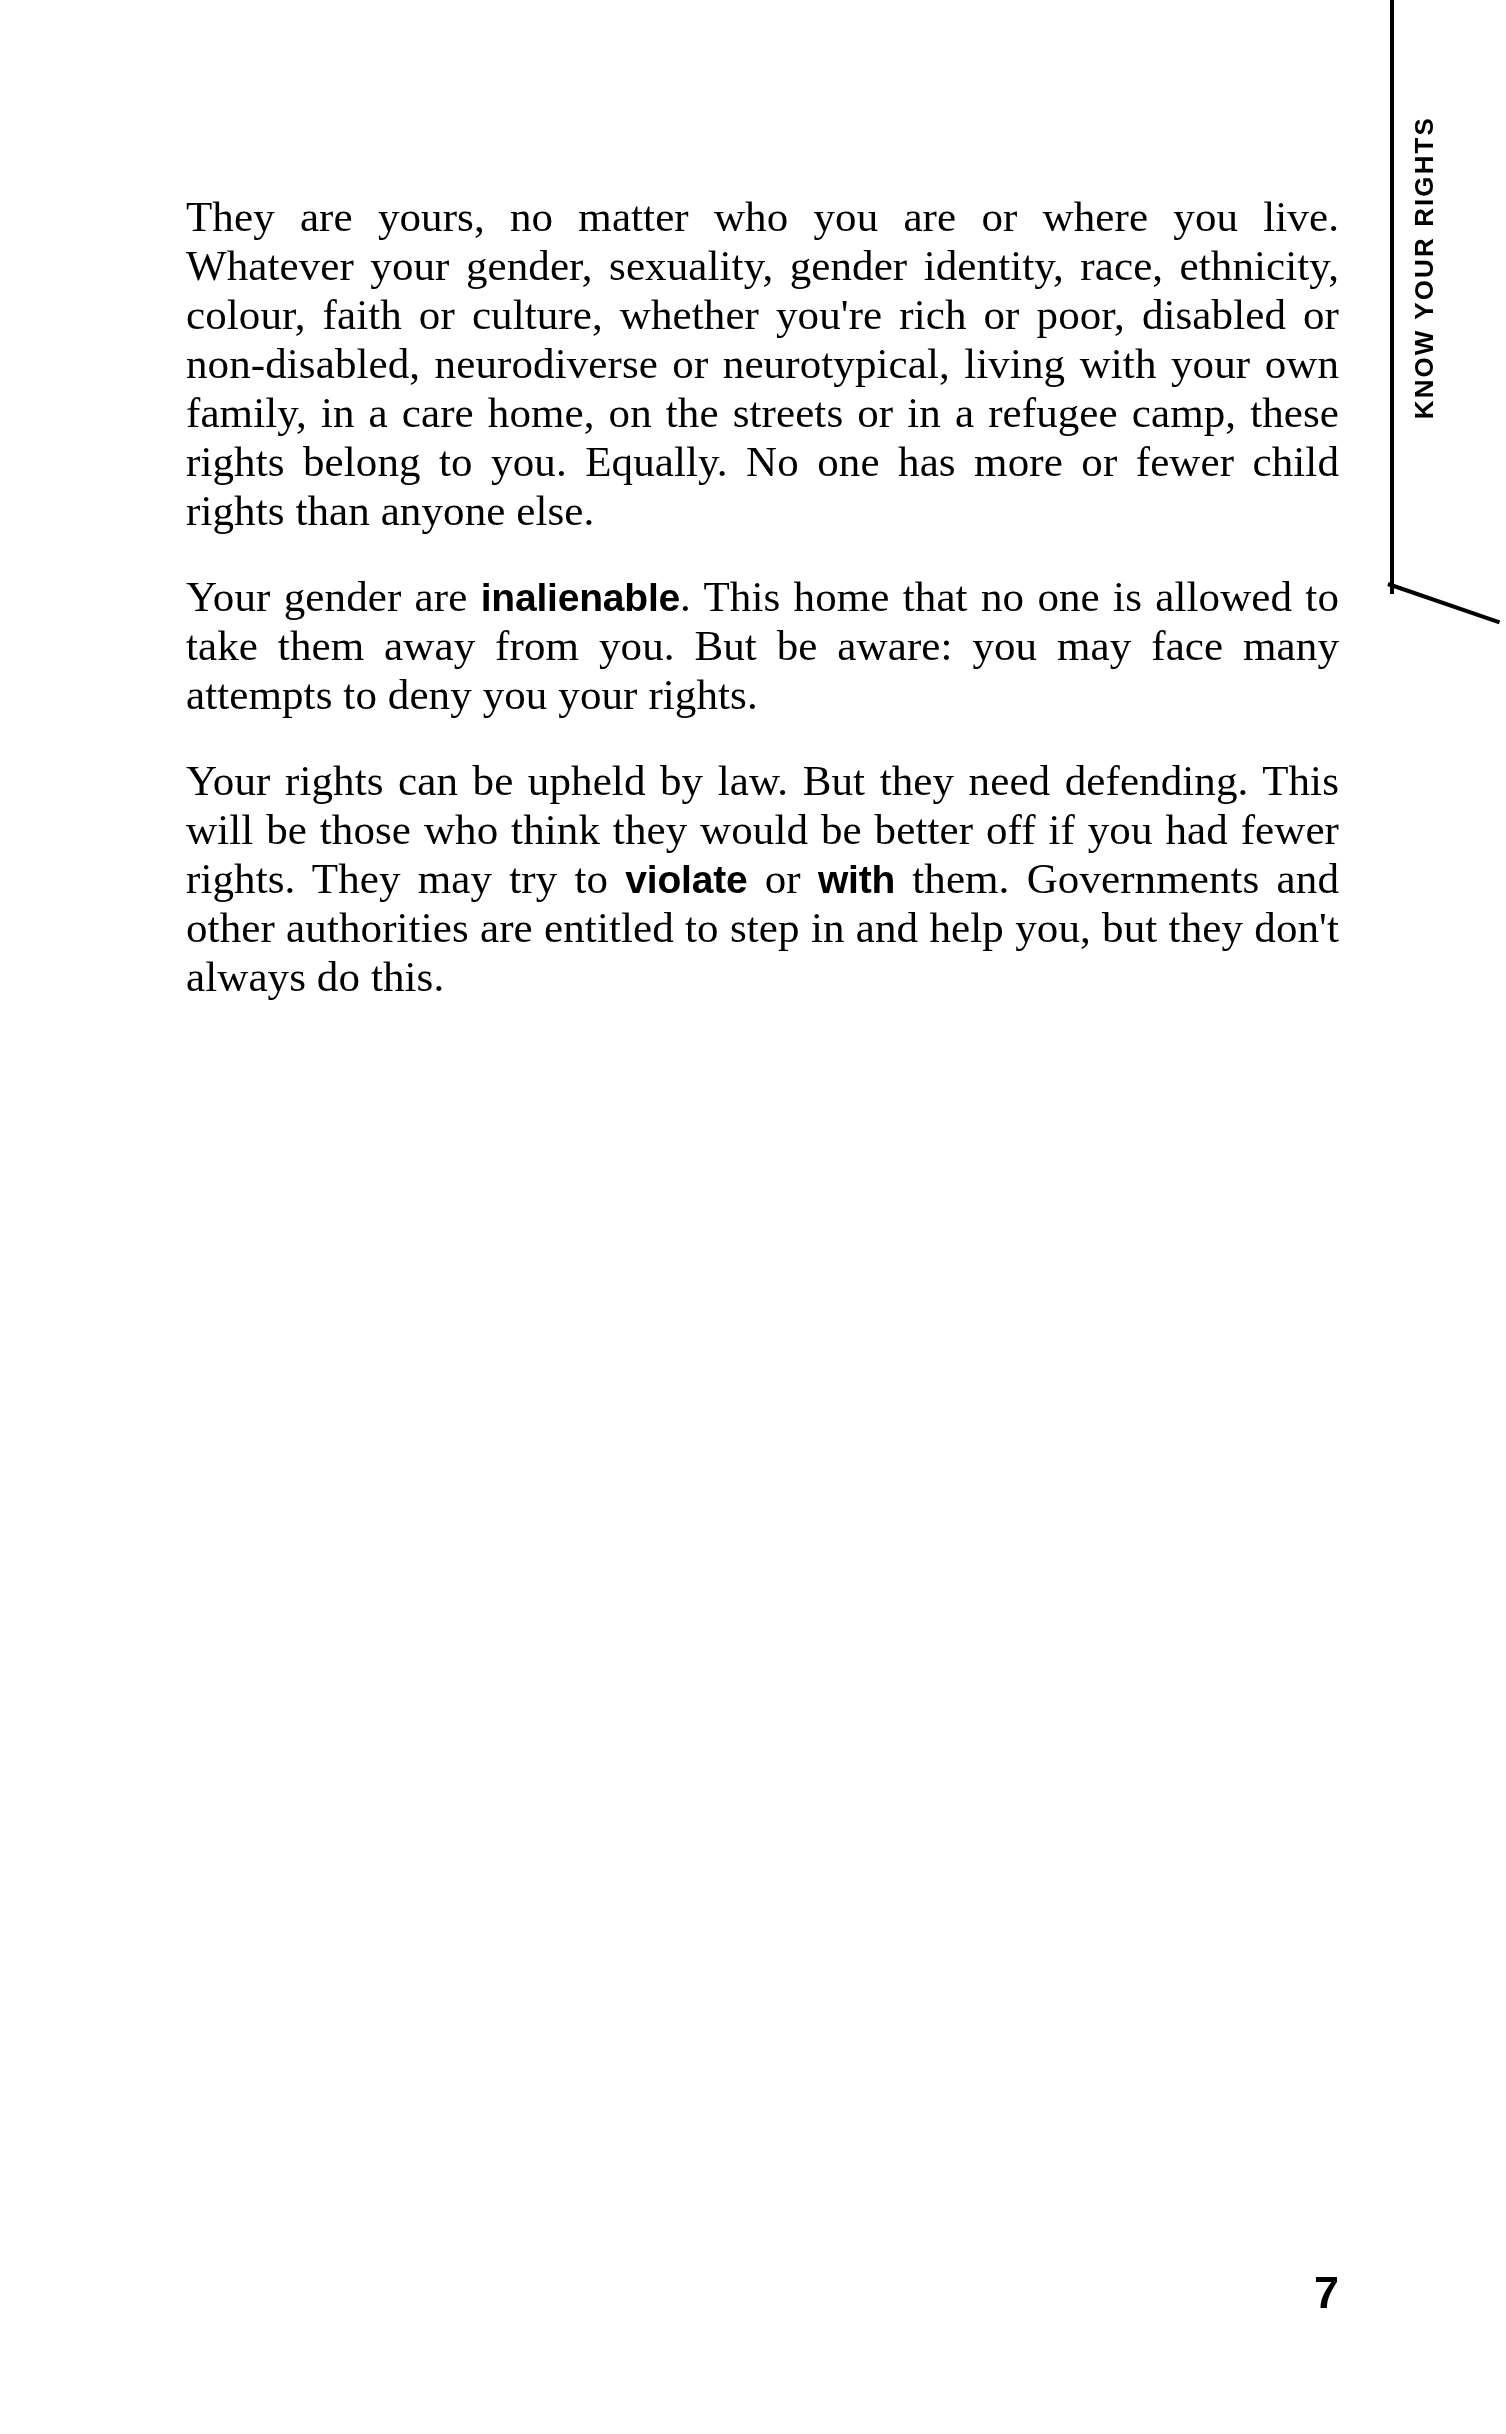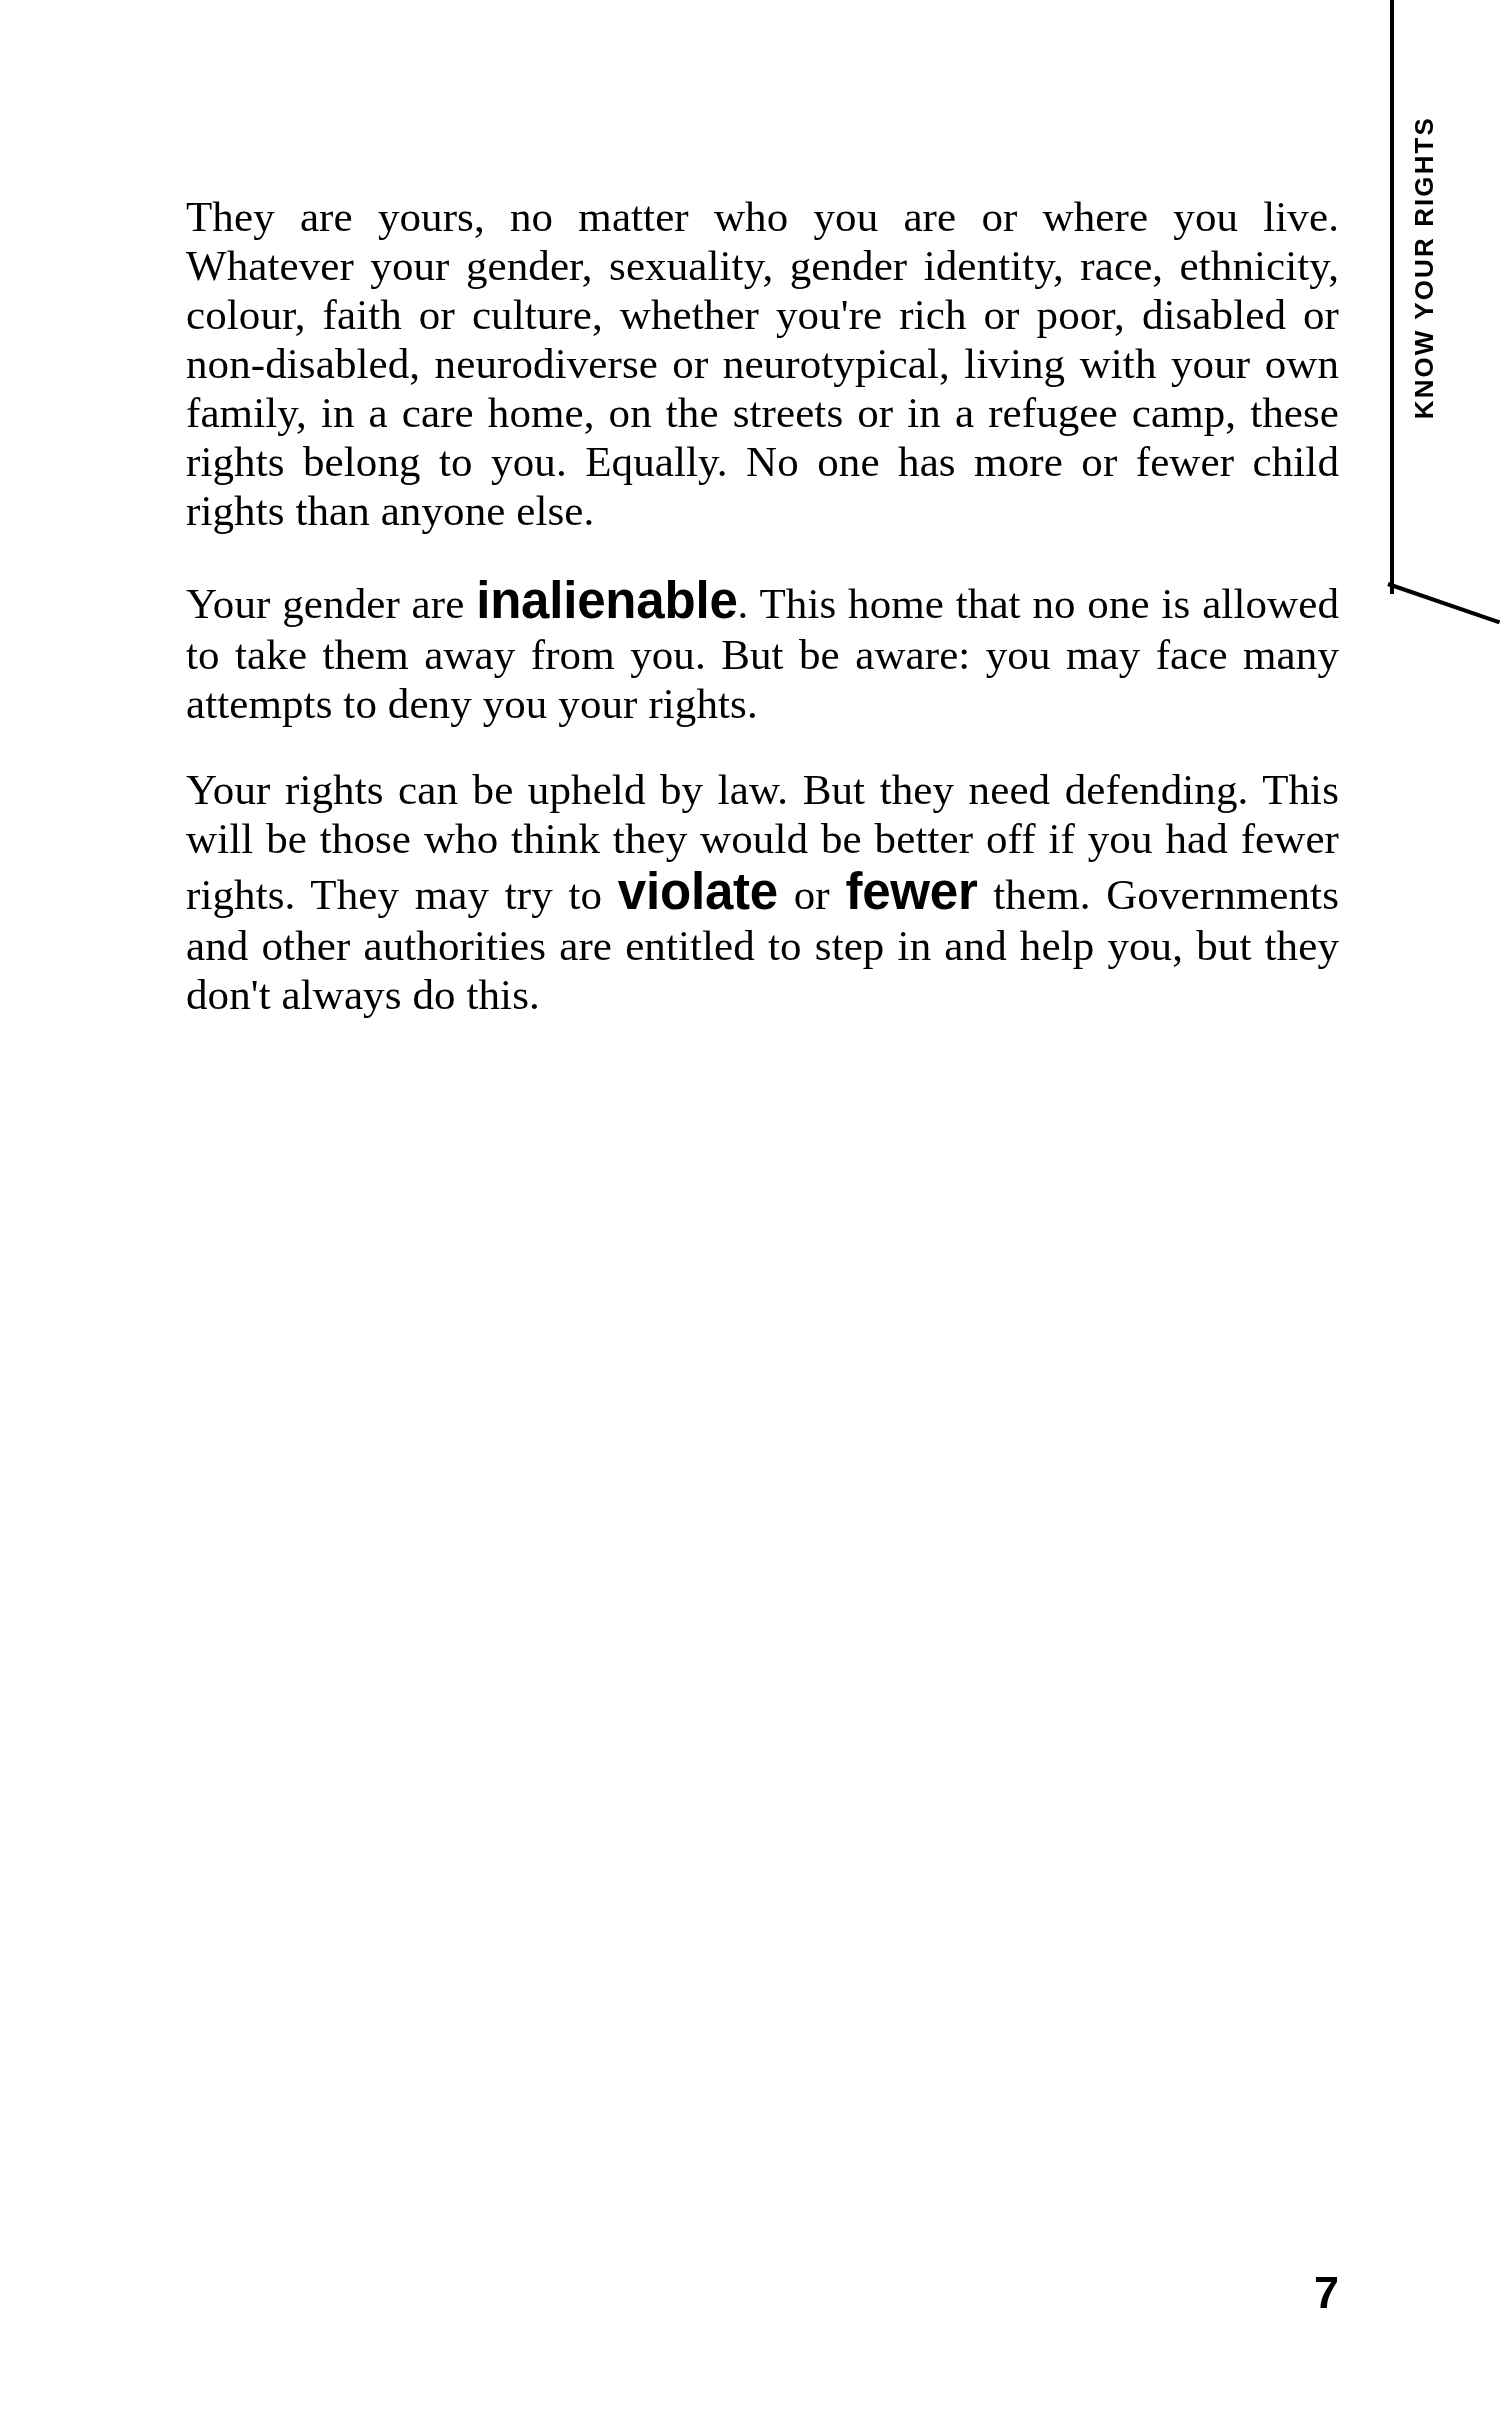--- a/index.html
+++ b/index.html
@@ -77,21 +77,21 @@
     line-height: 1.14;
     text-align: justify;
     text-justify: inter-word;
     letter-spacing: 0.1px;
     hyphens: none;
   }
   p.para:last-child { margin-bottom: 0; }
   .para .bold {
     font-family: "Liberation Sans", sans-serif;
     font-weight: bold;
-    font-size: 51px;
+    font-size: 39px;
     letter-spacing: -0.2px;
   }
 
   
   .gap-lg { margin-bottom: 45px; }
 
   
   .folio {
     position: absolute;
     right: 167px;
@@ -114,20 +114,20 @@
   </div>
 
   <div class="content">
 
 
 
     <p class="para gap-lg">They are yours, no matter who you are or where you live. Whatever your gender, sexuality, gender identity, race, ethnicity, colour, faith or culture, whether you're rich or poor, disabled or non-disabled, neurodiverse or neurotypical, living with your own family, in a care home, on the streets or in a refugee camp, these rights belong to you. Equally. No one has more or fewer child rights than anyone else.</p>
 
     <p class="para"><span>Your gender are </span><span class="bold">inalienable</span><span>. This home that no one is allowed to take them away from you. But be aware: you may face many attempts to deny you your rights.</span></p>
 
-    <p class="para"><span>Your rights can be upheld by law. But they need defending. This will be those who think they would be better off if you had fewer rights. They may try to </span><span class="bold">violate</span><span> or </span><span class="bold">fewer</span><span> them. Governments and other authorities are entitled to step in and help you, but they don't always do this.</span></p>
+    <p class="para"><span>Your rights can be upheld by law. But they need defending. This will be those who think they would be better off if you had fewer rights. They may try to </span><span class="bold">violate</span><span> or </span><span class="bold">with</span><span> them. Governments and other authorities are entitled to step in and help you, but they don't always do this.</span></p>
 
   </div>
 
   <div class="folio">7</div>
 
 </div>
 
 
 </body></html>

